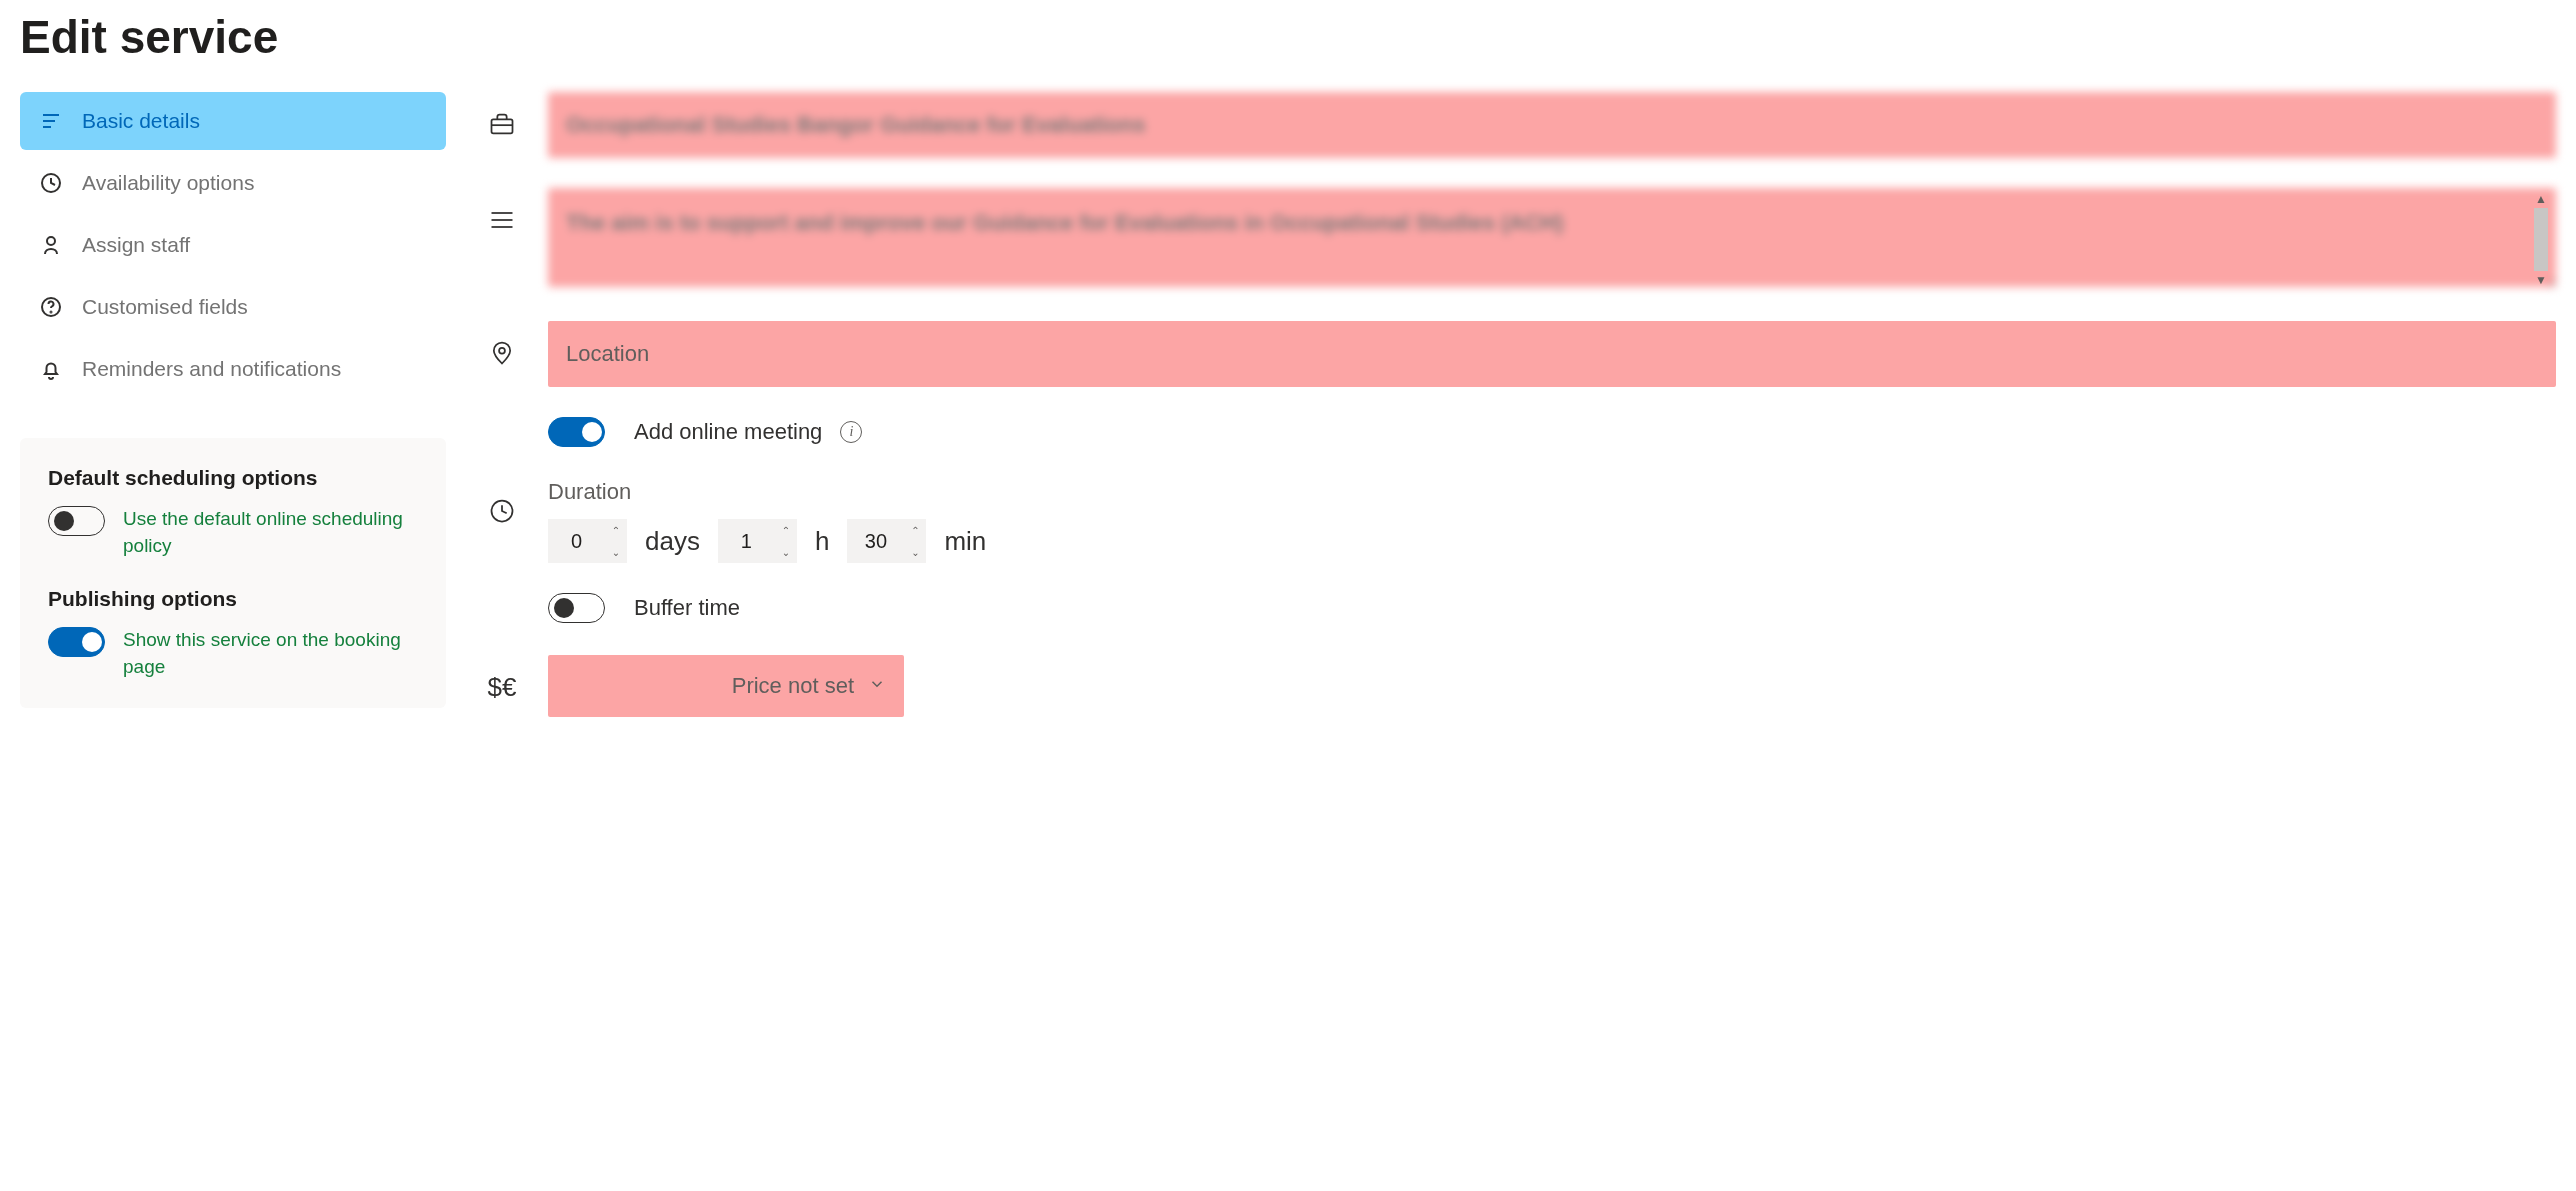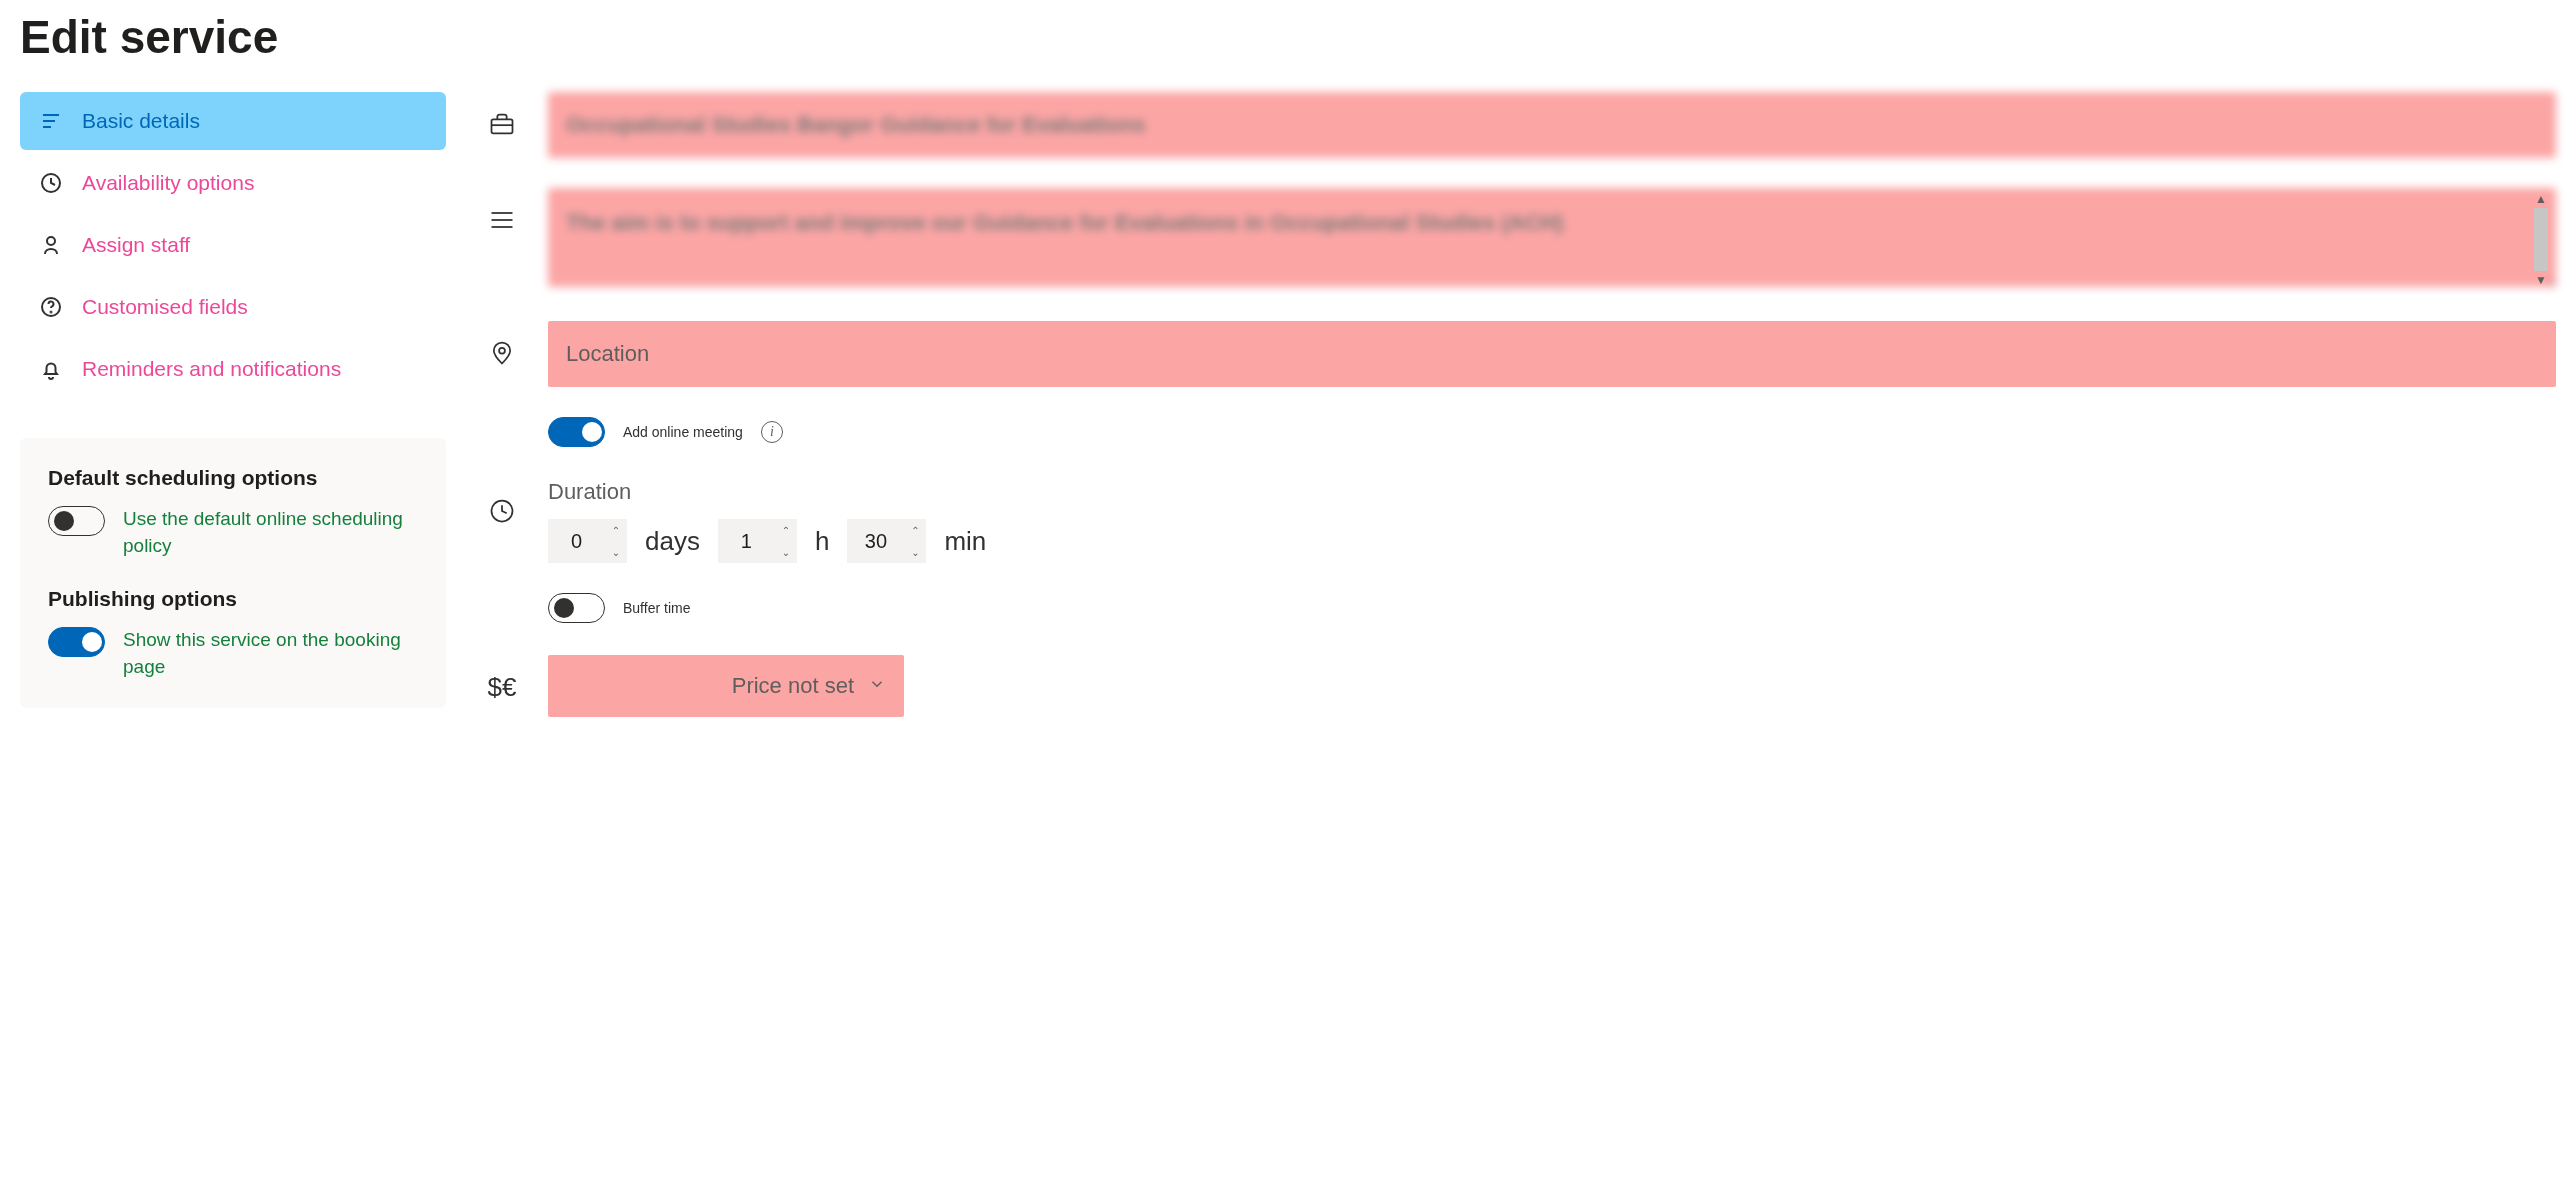--- a/index.html
+++ b/index.html
@@ -27,21 +27,21 @@
     flex: 0 0 426px;
   }
   .nav-list { list-style: none; }
   .nav-item {
     display: flex;
     align-items: center;
     gap: 18px;
     padding: 16px 18px;
     border-radius: 6px;
     font-size: 21px;
-    color: #ec4899;
+    color: #737373;
     cursor: pointer;
     margin-bottom: 4px;
   }
   .nav-item.active {
     background: #7dd3fc;
     color: #0067b8;
     font-weight: 500;
   }
   .nav-item.active svg { stroke: #0067b8; }
   .nav-icon {
@@ -130,21 +130,21 @@
     height: 99px;
     line-height: 1.4;
   }
   .text-input::placeholder, .textarea-input::placeholder, .select-text.placeholder {
     color: #605e5c;
   }
   .inline-toggle-row {
     display: flex; align-items: center; gap: 18px; margin-top: 0;
   }
   .inline-toggle-row .label {
-    font-size: 14px; color: #323130;
+    font-size: 22px; color: #323130; margin-left: 11px;
   }
   .info-icon {
     width: 22px; height: 22px; border: 1.5px solid #605e5c; border-radius: 50%;
     display: inline-flex; align-items: center; justify-content: center;
     font-size: 14px; color: #605e5c; font-style: italic; font-family: serif;
   }
   .section-label {
     font-size: 22px; color: #605e5c; margin-bottom: 14px;
   }
   .duration-row {

